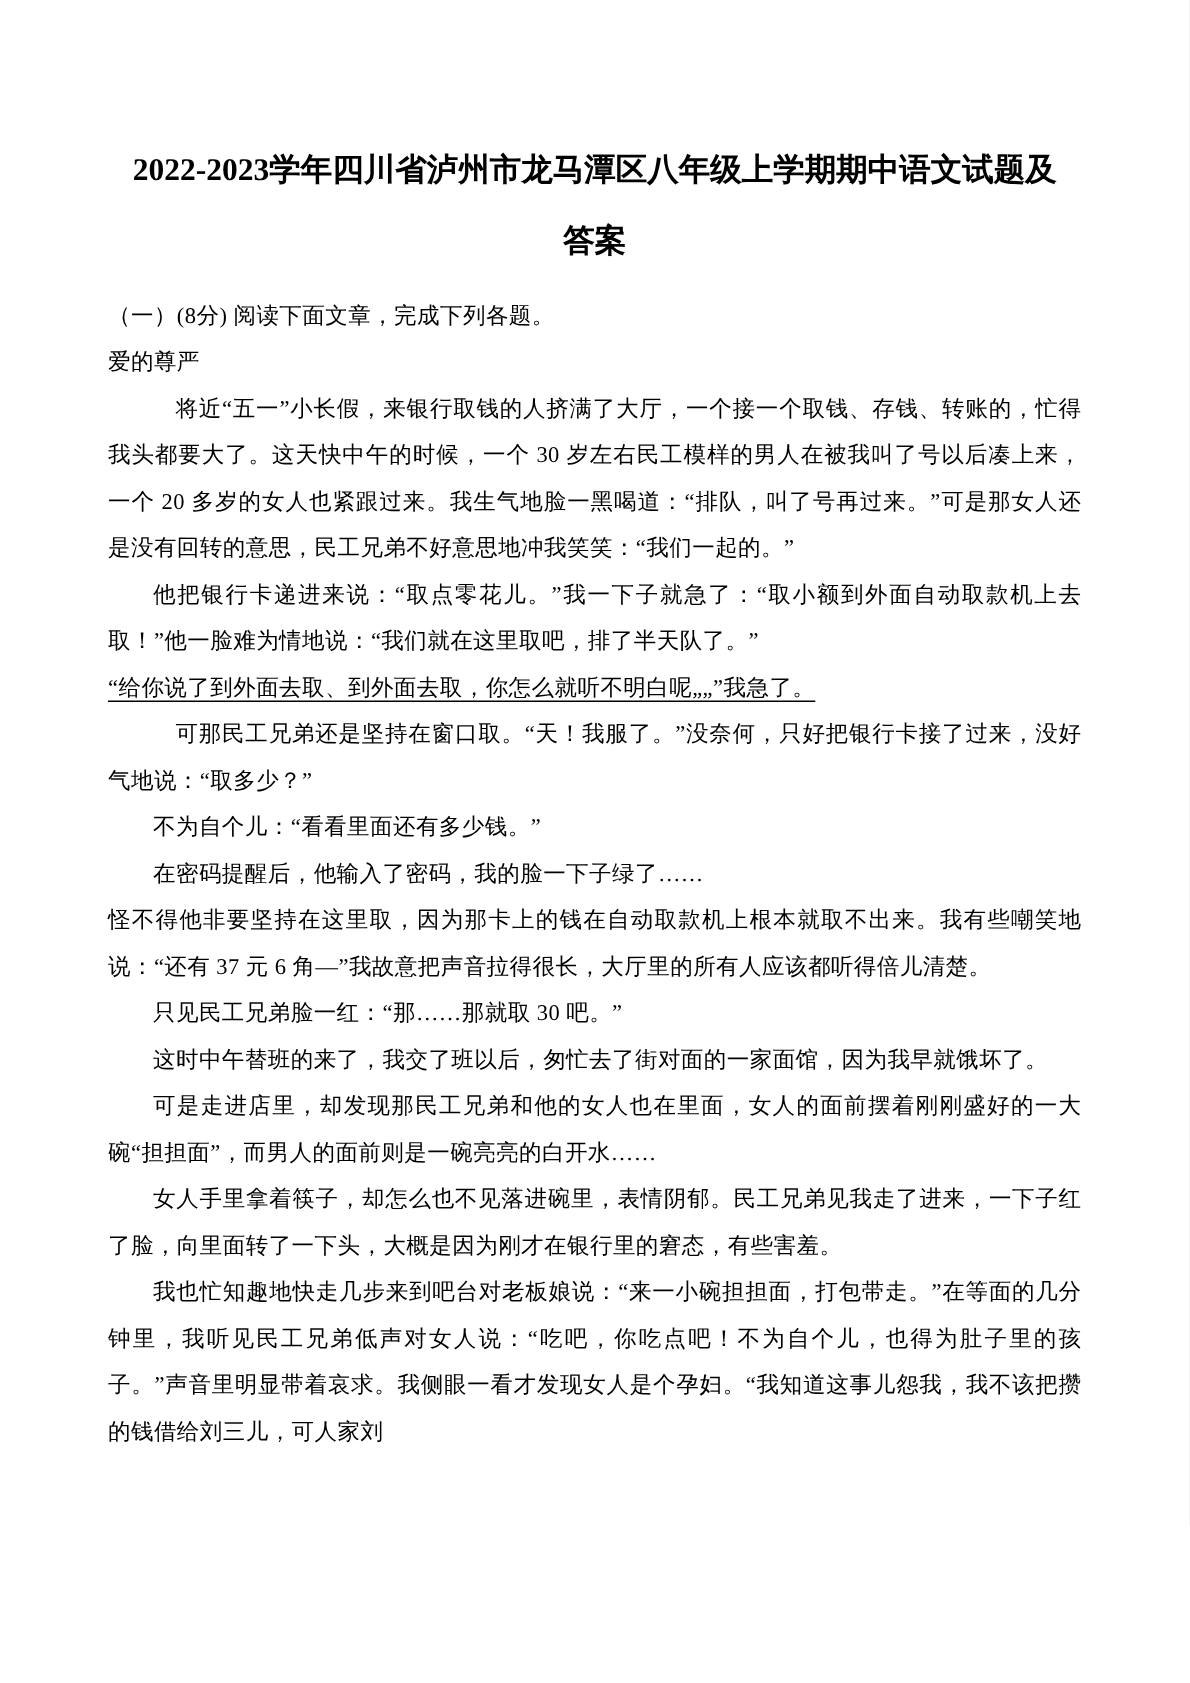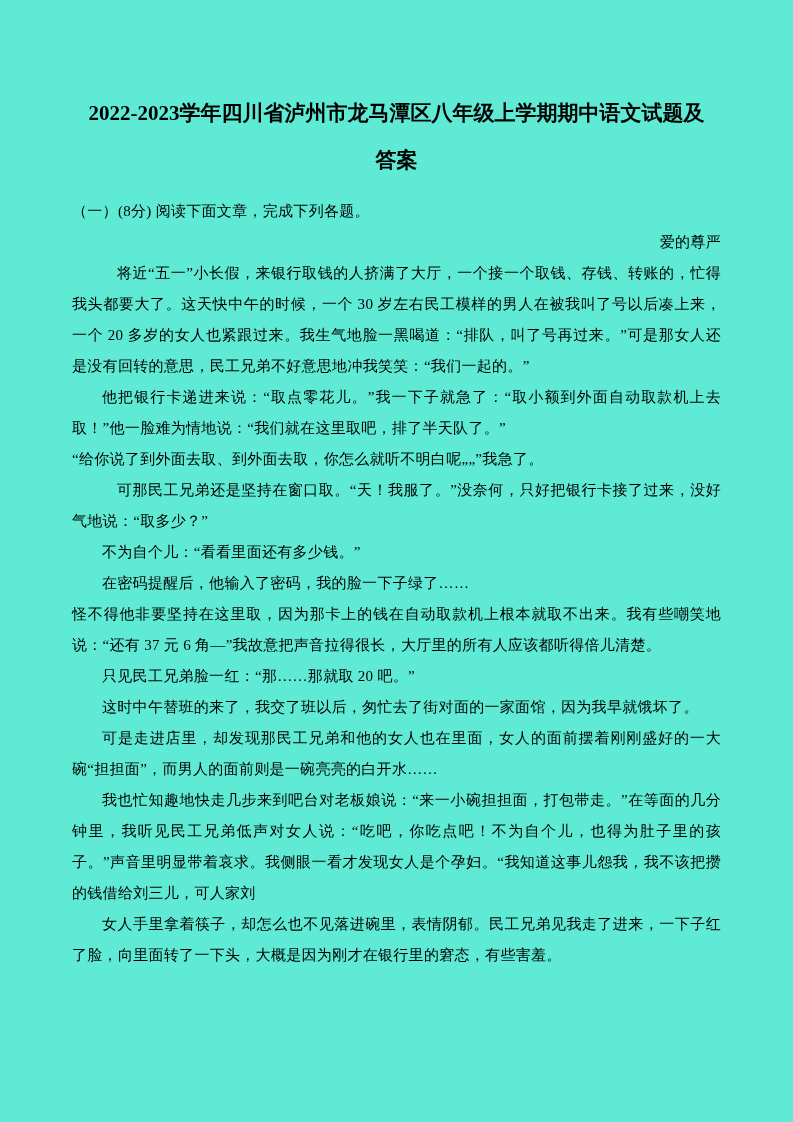--- a/index.html
+++ b/index.html
@@ -2,21 +2,21 @@
 <html><head>
 <meta charset="utf-8">
 <style>
   * { margin: 0; padding: 0; box-sizing: border-box; }
   html, body { background: #e9e9e9; }
   body { display: flex; justify-content: center; }
 
   .page {
     width: 793px;
     height: 1122px;
-    background: #5eead4;
+    background: #ffffff;
     color: #000000;
     font-family: "Liberation Serif", "DejaVu Serif", serif;
     padding: 90px 72px 0 72px;
     overflow: hidden;
   }
 
   .doc-title {
     font-size: 21px;
     font-weight: bold;
     text-align: center;
@@ -27,23 +27,24 @@
   .para {
     font-size: 15px;
     line-height: 31px;
     text-align: justify;
     letter-spacing: 0.3px;
   }
 
   .flush     { text-indent: 0; }
   .indent    { text-indent: 2em; }
   .indent-lg { text-indent: 3em; }
-  .center    { text-align: right; }
+  .center    { text-align: left; }
 
   .underline {
+    text-decoration: underline;
     text-underline-offset: 4px;
   }
 </style>
 </head>
 <body>
 
 <div class="page">
 
   <h1 class="doc-title">
     <span>2022-2023学年四川省泸州市龙马潭区八年级上学期期中语文试题及</span><br>
@@ -54,19 +55,19 @@
 
   <p class="para center">爱的尊严</p>
 
   <p class="para indent-lg">将近“五一”小长假，来银行取钱的人挤满了大厅，一个接一个取钱、存钱、转账的，忙得我头都要大了。这天快中午的时候，一个 30 岁左右民工模样的男人在被我叫了号以后凑上来，一个 20 多岁的女人也紧跟过来。我生气地脸一黑喝道：“排队，叫了号再过来。”可是那女人还是没有回转的意思，民工兄弟不好意思地冲我笑笑：“我们一起的。”</p>
   <p class="para indent">他把银行卡递进来说：“取点零花儿。”我一下子就急了：“取小额到外面自动取款机上去取！”他一脸难为情地说：“我们就在这里取吧，排了半天队了。”</p>
   <p class="para flush underline">“给你说了到外面去取、到外面去取，你怎么就听不明白呢„„”我急了。</p>
   <p class="para indent-lg">可那民工兄弟还是坚持在窗口取。“天！我服了。”没奈何，只好把银行卡接了过来，没好气地说：“取多少？”</p>
   <p class="para indent">不为自个儿：“看看里面还有多少钱。”</p>
   <p class="para indent">在密码提醒后，他输入了密码，我的脸一下子绿了……</p>
   <p class="para flush">怪不得他非要坚持在这里取，因为那卡上的钱在自动取款机上根本就取不出来。我有些嘲笑地说：“还有 37 元 6 角—”我故意把声音拉得很长，大厅里的所有人应该都听得倍儿清楚。</p>
-  <p class="para indent">只见民工兄弟脸一红：“那……那就取 20 吧。”</p>
+  <p class="para indent">只见民工兄弟脸一红：“那……那就取 30 吧。”</p>
   <p class="para indent">这时中午替班的来了，我交了班以后，匆忙去了街对面的一家面馆，因为我早就饿坏了。</p>
   <p class="para indent">可是走进店里，却发现那民工兄弟和他的女人也在里面，女人的面前摆着刚刚盛好的一大碗“担担面”，而男人的面前则是一碗亮亮的白开水……</p>
+  <p class="para indent">女人手里拿着筷子，却怎么也不见落进碗里，表情阴郁。民工兄弟见我走了进来，一下子红了脸，向里面转了一下头，大概是因为刚才在银行里的窘态，有些害羞。</p>
   <p class="para indent">我也忙知趣地快走几步来到吧台对老板娘说：“来一小碗担担面，打包带走。”在等面的几分钟里，我听见民工兄弟低声对女人说：“吃吧，你吃点吧！不为自个儿，也得为肚子里的孩子。”声音里明显带着哀求。我侧眼一看才发现女人是个孕妇。“我知道这事儿怨我，我不该把攒的钱借给刘三儿，可人家刘</p>
-  <p class="para indent">女人手里拿着筷子，却怎么也不见落进碗里，表情阴郁。民工兄弟见我走了进来，一下子红了脸，向里面转了一下头，大概是因为刚才在银行里的窘态，有些害羞。</p>
 
 </div>
 
 </body></html>

